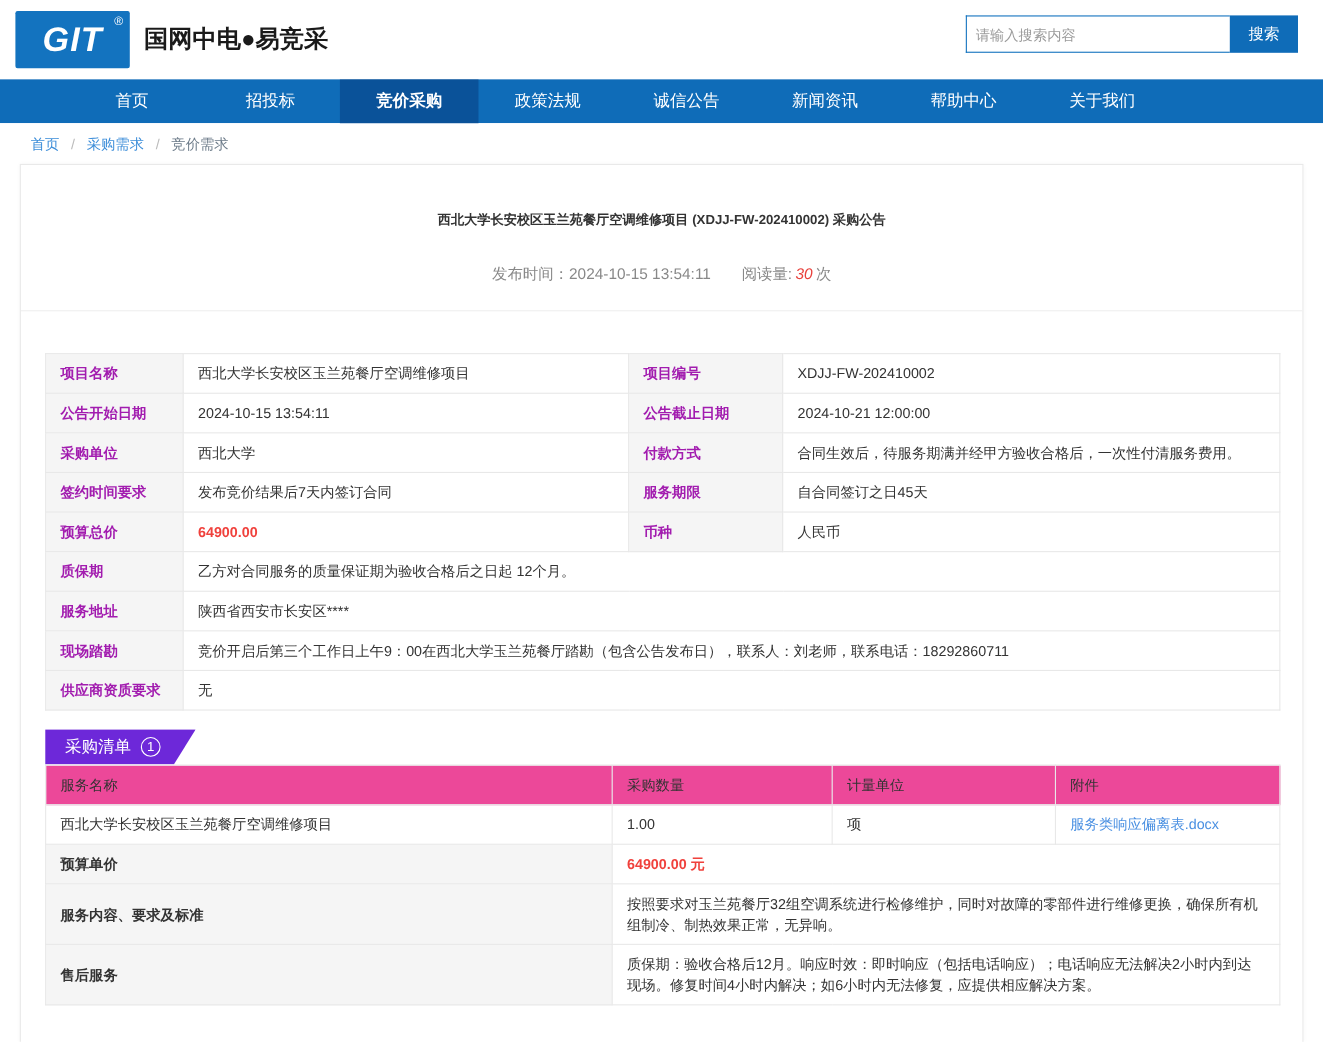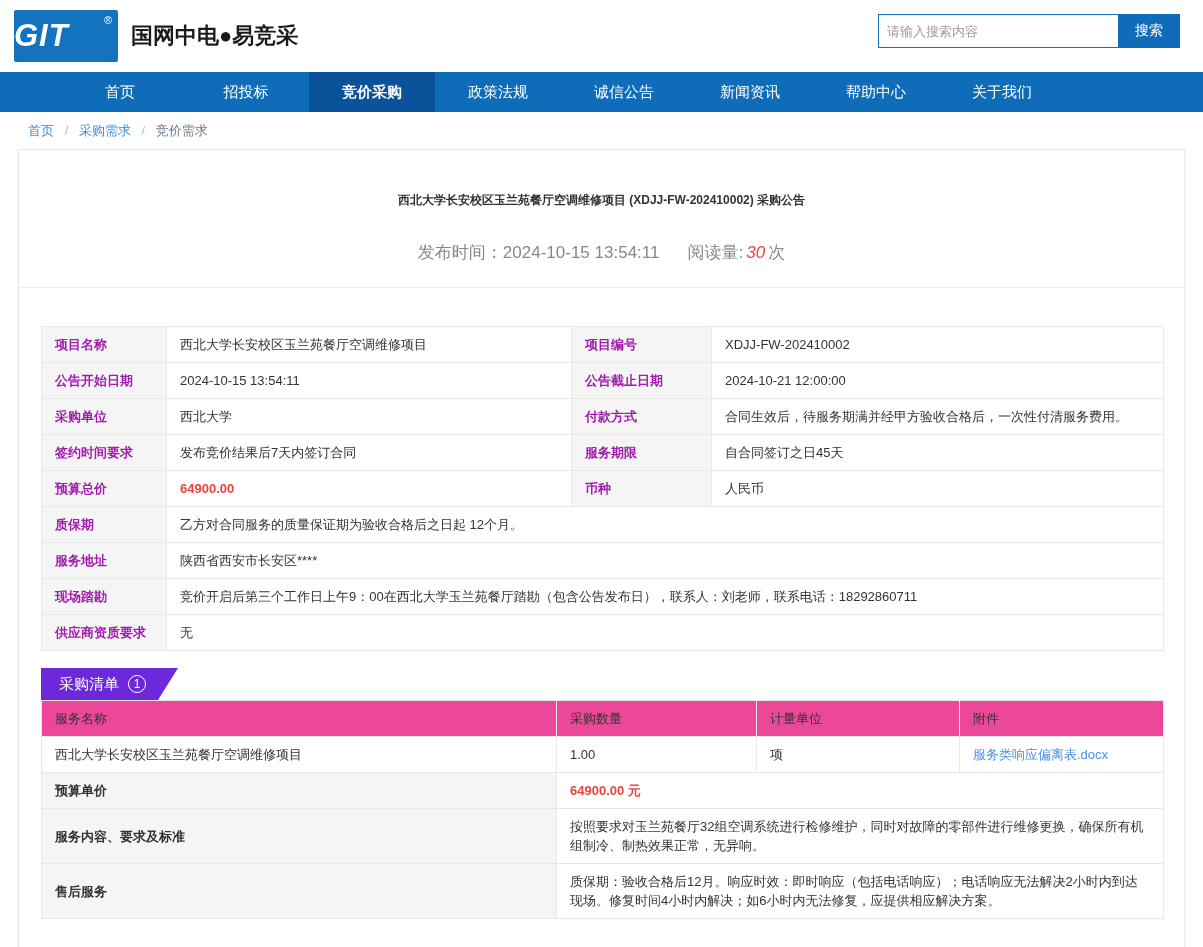--- a/index.html
+++ b/index.html
@@ -2,21 +2,21 @@
 <html><head>
 <meta charset="utf-8">
 <style>
   * { margin:0; padding:0; box-sizing:border-box; }
   html,body { width:1203px; height:947px; overflow:hidden; background:#fff;
     font-family:"Liberation Sans","DejaVu Sans",sans-serif; color:#333; }
 
   
   .top-header { height:72px; background:#fff; position:relative; display:flex; align-items:center; }
   .logo-box { width:104px; height:52px; background:#1373bf; border-radius:2px; margin-left:14px;
-    display:flex; align-items:flex-start; cursor:pointer; position:relative; }
+    display:flex; align-items:flex-start; justify-content:center; cursor:pointer; position:relative; }
   .logo-text { color:#fff; font-style:italic; font-weight:bold; font-size:31px; line-height:52px; letter-spacing:1px; }
   .logo-reg { color:#fff; font-size:11px; font-style:normal; position:absolute; top:4px; right:6px; }
   .site-name { font-size:22px; font-weight:bold; color:#1a1a1a; margin-left:13px; }
   .search-area { position:absolute; right:23px; top:14px; display:flex; height:34px; }
   .search-input { width:240px; height:34px; border:1px solid #1373bf; border-right:none; padding:0 8px;
     font-size:13px; color:#333; outline:none; }
   .search-input::placeholder { color:#9b9b9b; }
   .search-btn { width:62px; height:34px; background:#0f6cb8; color:#fff; border:none; font-size:14px; cursor:pointer; }
 
   
@@ -26,21 +26,21 @@
 
   
   .breadcrumb { padding:10px 0 9px 28px; font-size:13px; color:#999; background:#fff; }
   .breadcrumb a { color:#3c8dd9; text-decoration:none; cursor:pointer; }
   .bc-sep { margin:0 7px; color:#bbb; }
   .bc-current { color:#6b7a88; }
 
   
   .card { margin:0 18px; background:#fff; border:1px solid #e9e9e9; height:800px; box-shadow:0 0 5px rgba(0,0,0,.04); }
   .card-title { text-align:center; padding-top:42px; font-size:12px; font-weight:bold; color:#333; }
-  .card-meta { text-align:center; margin-top:32px; font-size:17px; color:#888; }
+  .card-meta { text-align:center; margin-top:32px; font-size:14px; color:#888; }
   .card-meta .views-count { color:#e8413c; font-style:italic; margin:0 3px; }
   .meta-gap { display:inline-block; width:28px; }
   .card-divider { border:none; border-top:1px solid #efefef; margin:23px 0 0 0; }
 
   
   table { border-collapse:collapse; width:1123px; margin:0 22px; table-layout:fixed; font-size:13px; }
   td, th { border:1px solid #e8e8e8; padding:8px 13px; line-height:19px; text-align:left; vertical-align:middle;
     word-break:break-all; }
   .lbl { background:#f5f5f5; font-weight:bold; color:#a21caf; }
   .info-table { margin-top:38px; }

